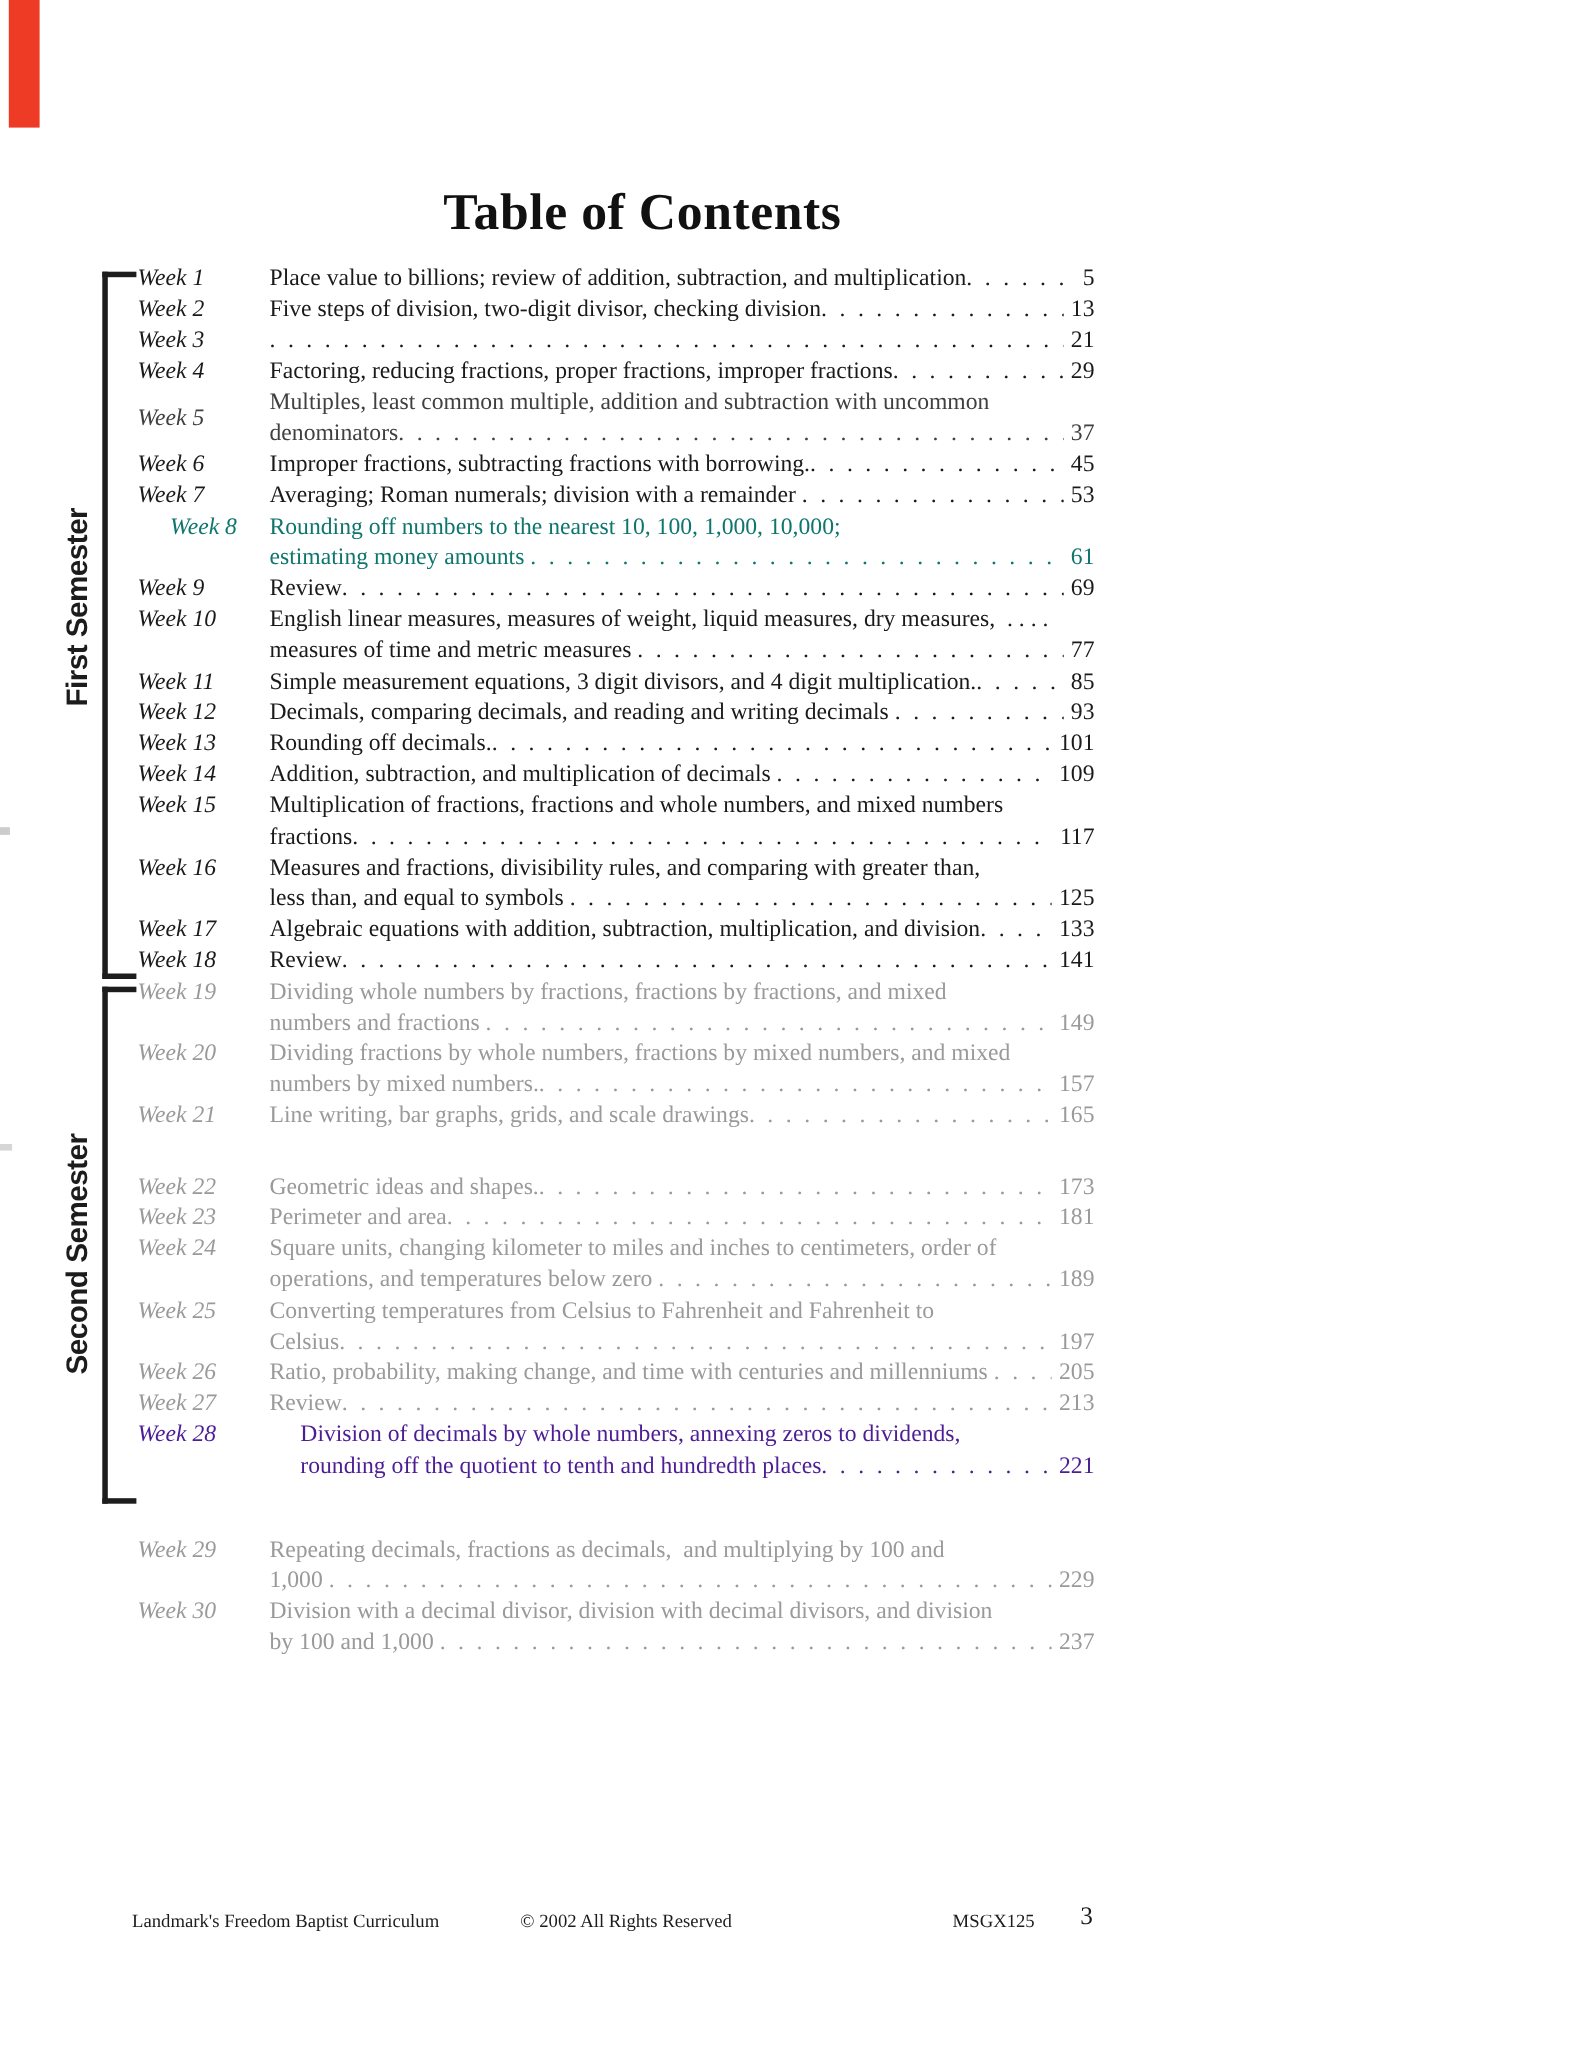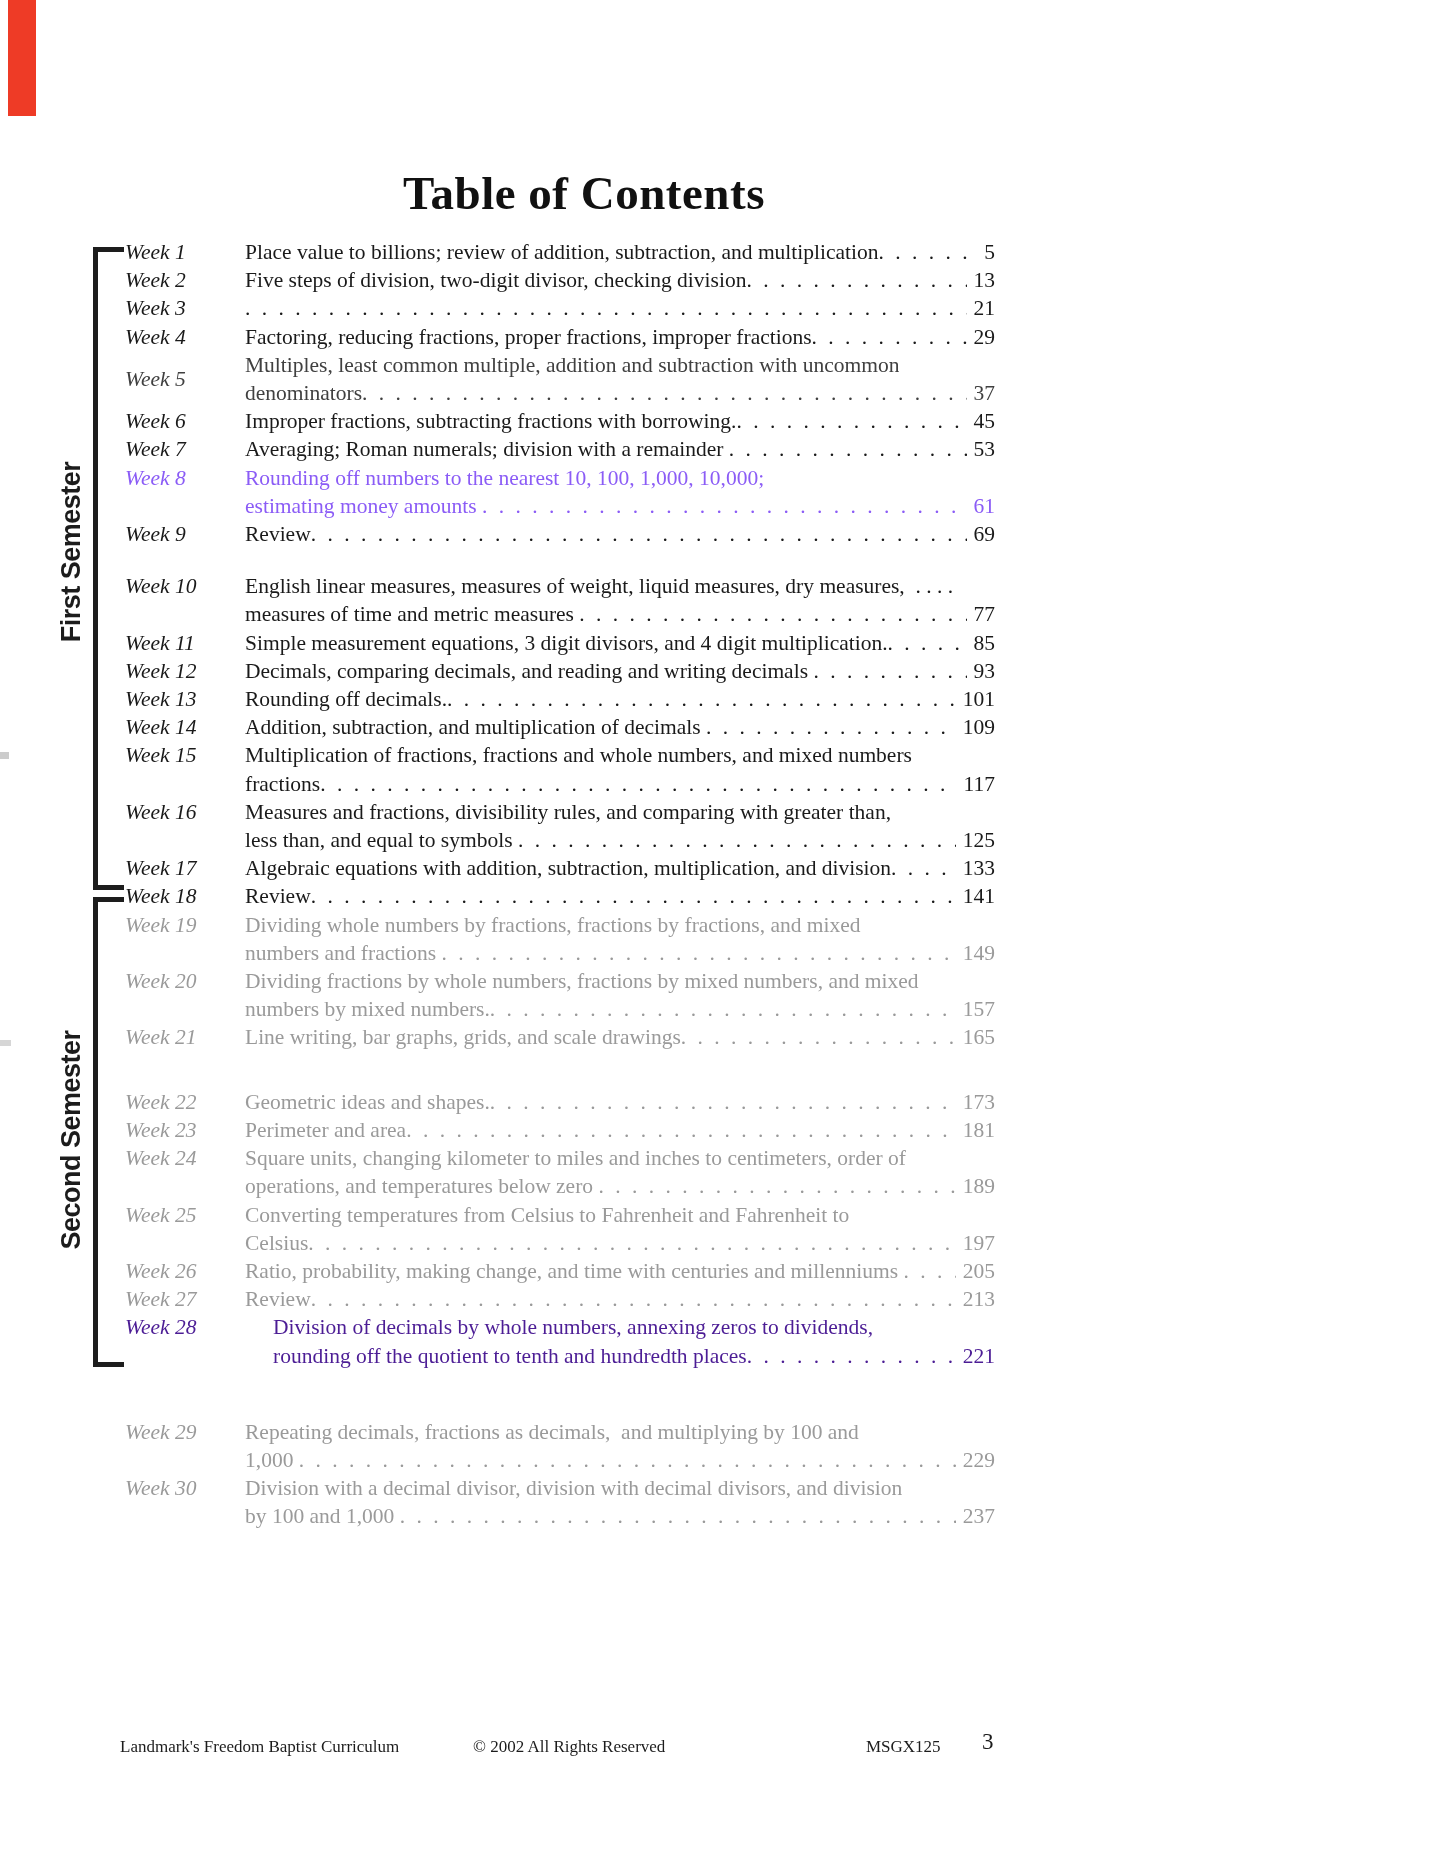--- a/index.html
+++ b/index.html
@@ -125,21 +125,21 @@
       <div class="entry" style="color: rgb(26, 26, 26);">
         <div class="week">Week 7</div>
         <div class="desc">
           <div class="line">
             <span class="txt">Averaging; Roman numerals; division with a remainder </span>
             <span class="leader"></span>
             <span class="pagenum">53</span>
           </div>
         </div>
       </div>
-      <div class="entry" style="color: #8b5cf6;">
+      <div class="entry" style="color: #0f766e; text-align: center;">
         <div class="week">Week 8</div>
         <div class="desc">
           <div class="line">
             <span class="txt">Rounding off numbers to the nearest 10, 100, 1,000, 10,000;</span>
           </div>
           <div class="line">
             <span class="txt">estimating money amounts </span>
             <span class="leader"></span>
             <span class="pagenum">61</span>
           </div>
@@ -148,21 +148,21 @@
       <div class="entry" style="color: rgb(26, 26, 26);">
         <div class="week">Week 9</div>
         <div class="desc">
           <div class="line">
             <span class="txt">Review</span>
             <span class="leader"></span>
             <span class="pagenum">69</span>
           </div>
         </div>
       </div>
-      <div class="entry" style="color: rgb(26, 26, 26); margin-top: 24px;">
+      <div class="entry" style="color: rgb(26, 26, 26);">
         <div class="week">Week 10</div>
         <div class="desc">
           <div class="line">
             <span class="txt">English linear measures, measures of weight, liquid measures, dry measures,  . . . .</span>
           </div>
           <div class="line">
             <span class="txt">measures of time and metric measures </span>
             <span class="leader"></span>
             <span class="pagenum">77</span>
           </div>

